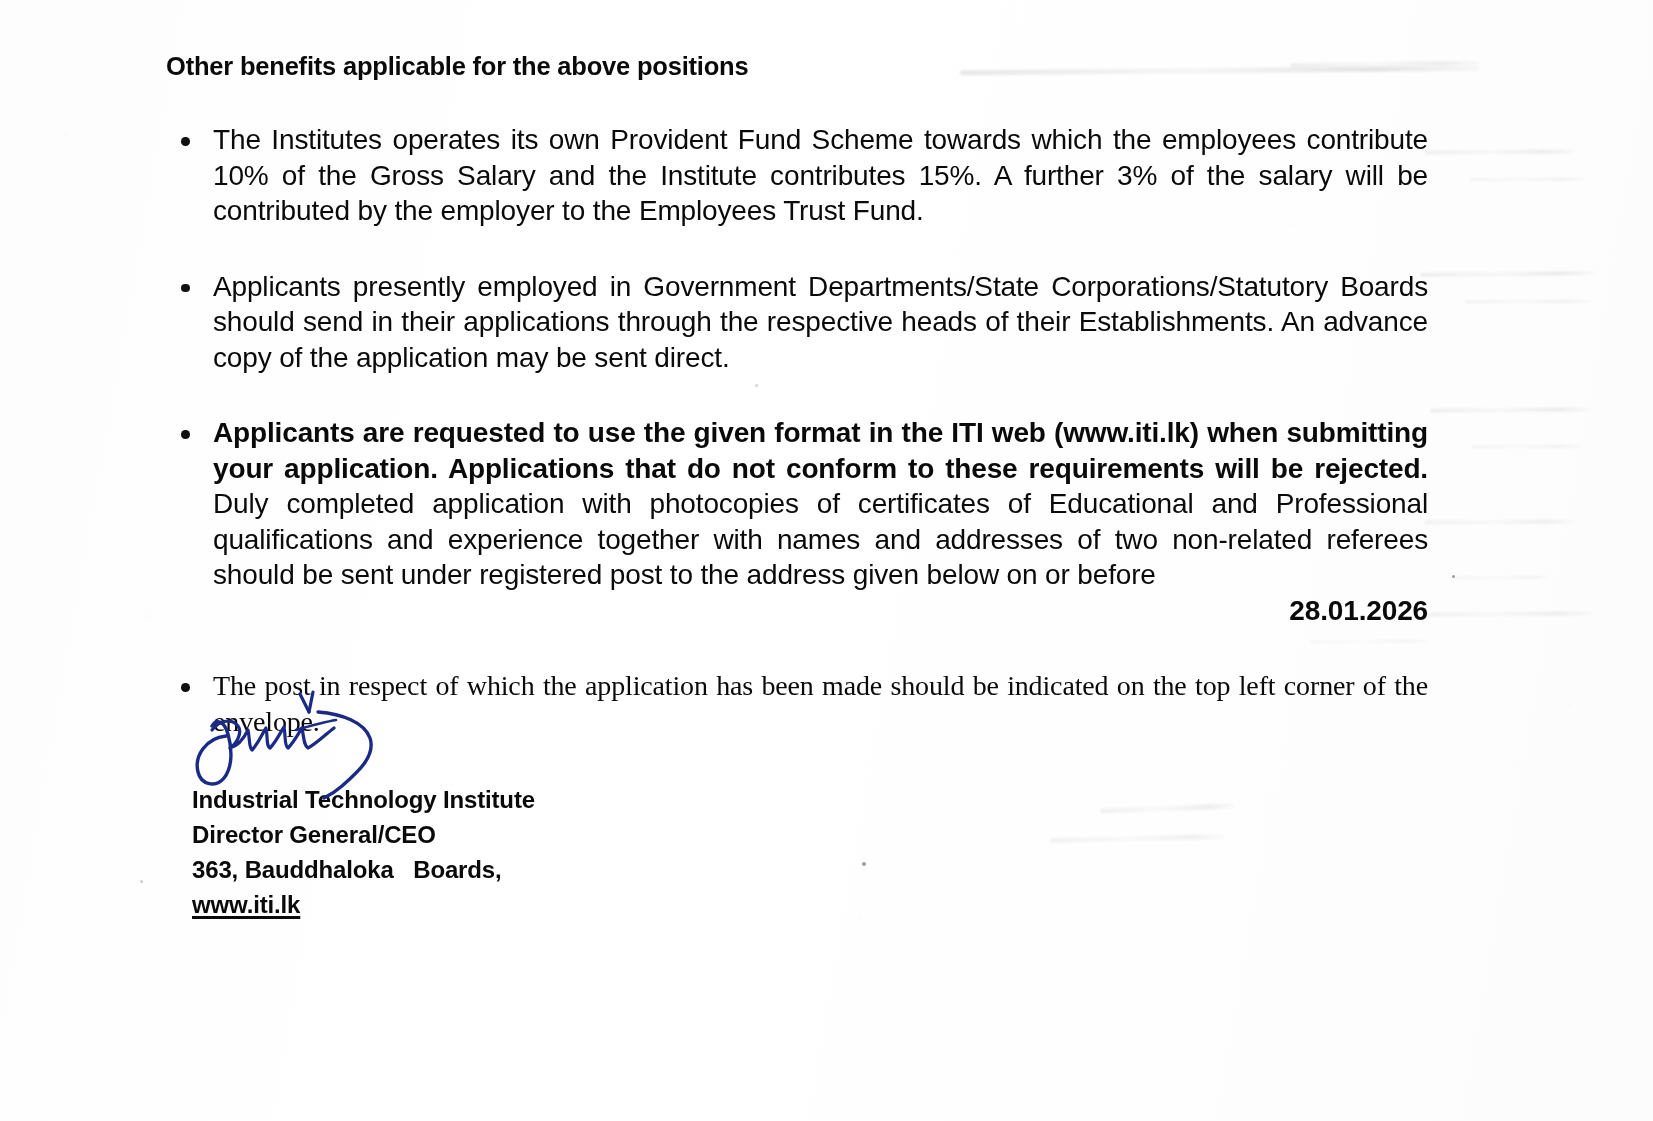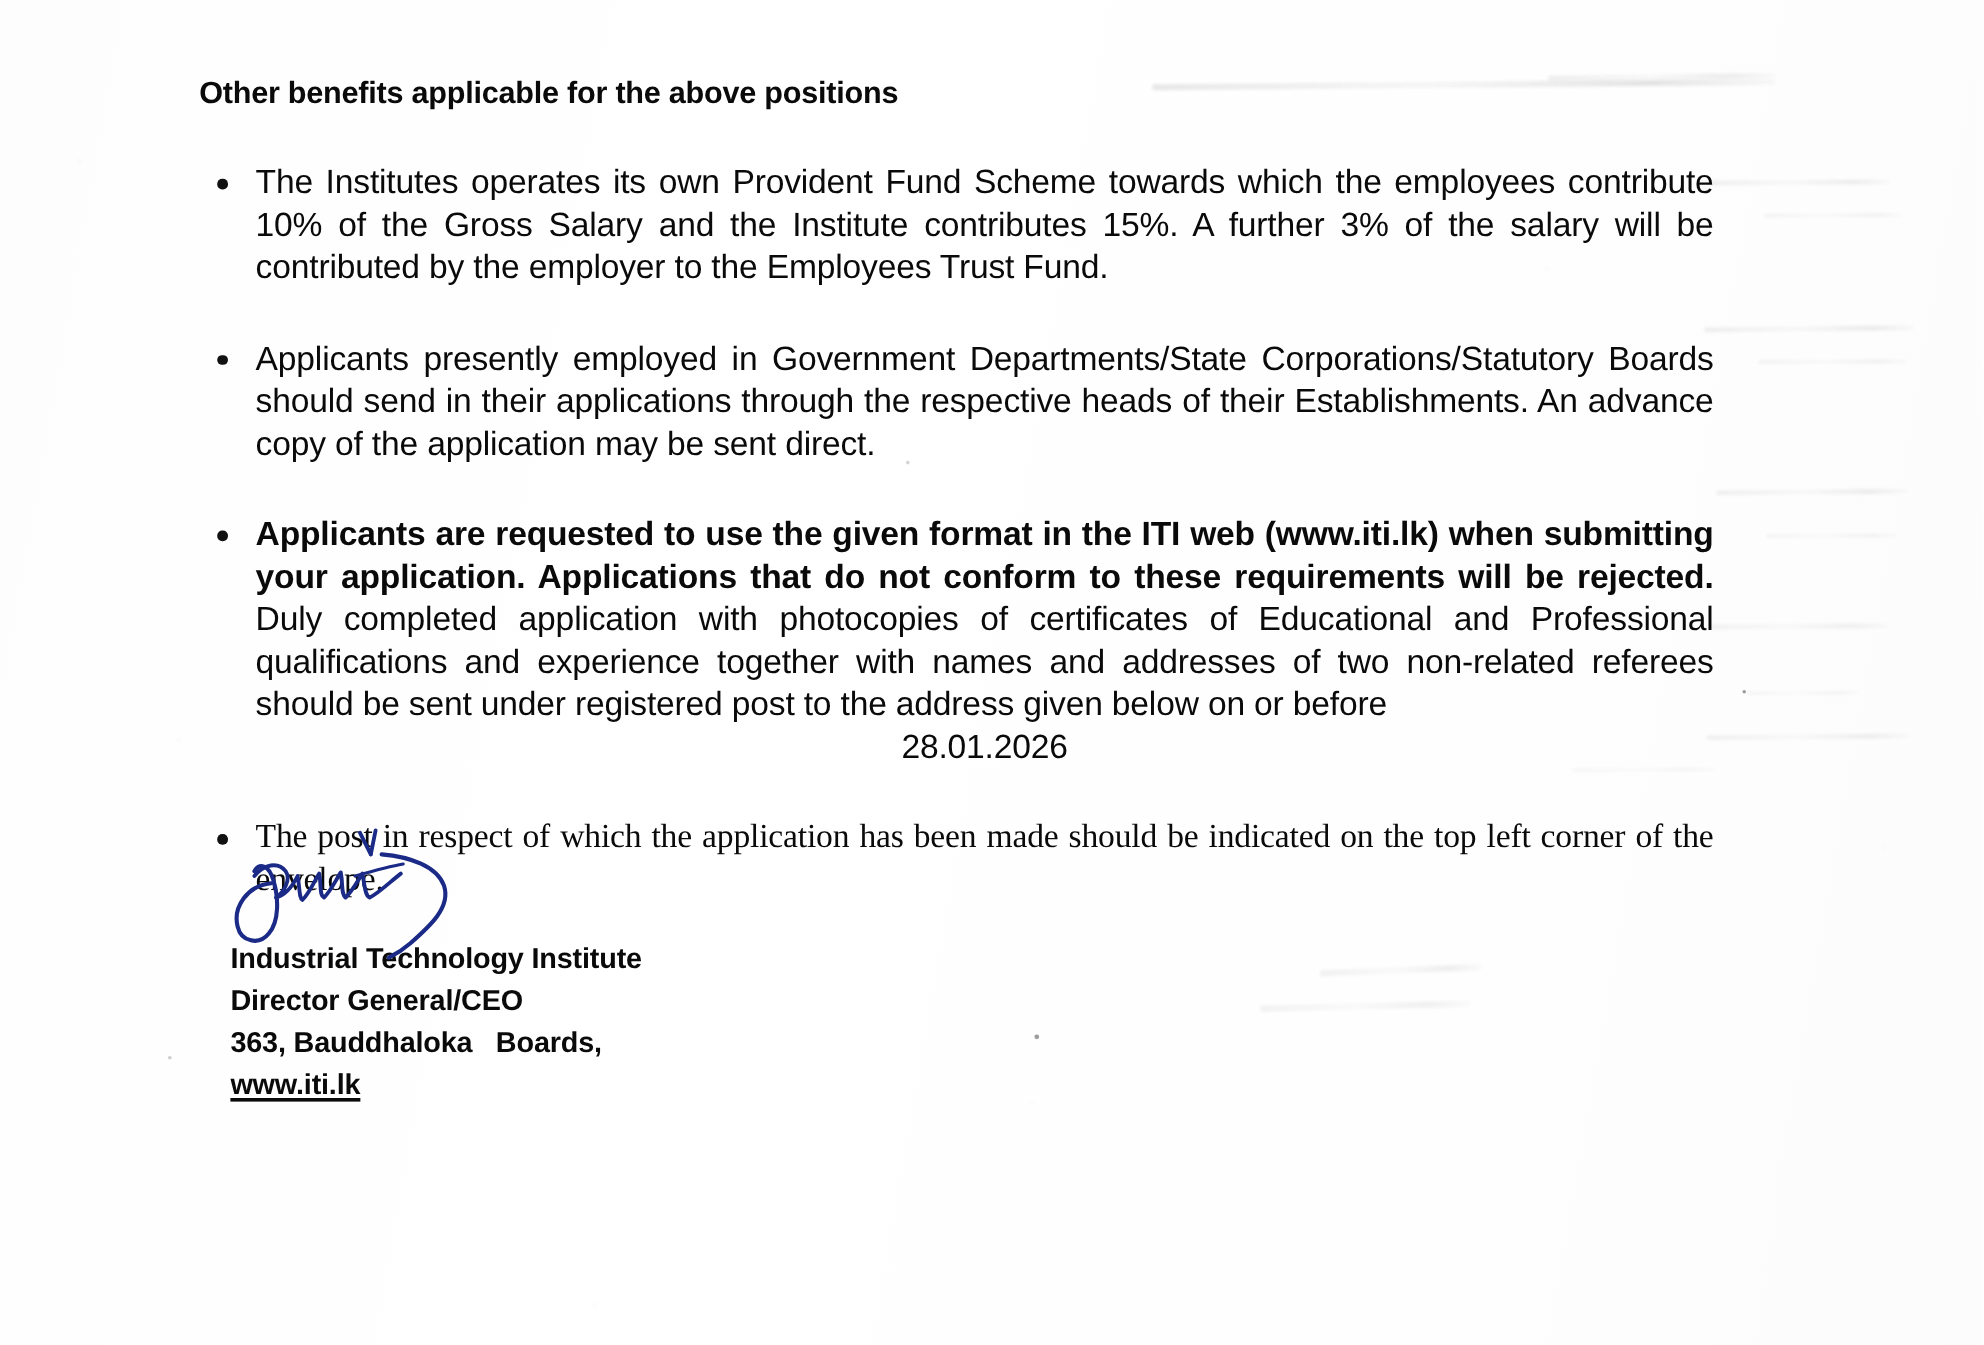--- a/index.html
+++ b/index.html
@@ -73,21 +73,21 @@
     position: absolute;
     left: 166px;
     top: 52px;
     width: 1262px;
   }
 
   .doc-heading {
     font-size: 25.5px;
     font-weight: bold;
     letter-spacing: -0.2px;
-    margin: 12px 0 42px 0;
+    margin: 0 0 42px 0;
     line-height: 1.1;
   }
 
   ul.bullets {
     list-style: none;
     margin: 0;
     padding: 0;
   }
   li.bullet {
     position: relative;
@@ -104,23 +104,23 @@
     left: 15px;
     top: 15px;
     width: 8.5px;
     height: 8.5px;
     background: #111;
     border-radius: 50%;
   }
   .nojustify { text-align: left; }
   .b { font-weight: bold; }
   .date-line {
-    font-weight: normal;
+    font-weight: bold;
     display: block;
-    text-align: center;
+    text-align: right;
   }
 
   
   .sig-block {
     position: absolute;
     left: 192px;
     top: 690px;
     width: 520px;
   }
   .signature {

